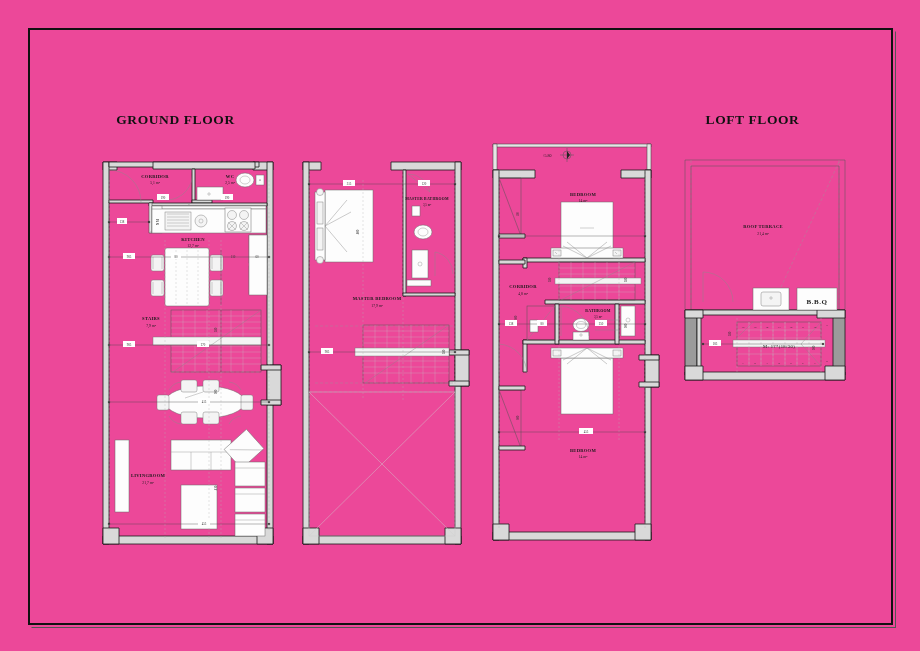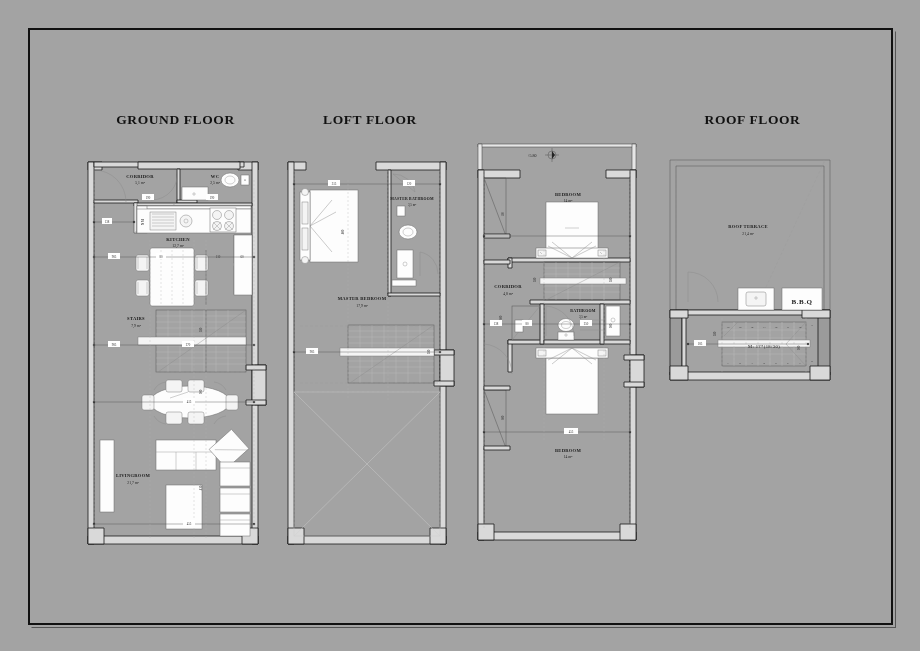--- a/index.html
+++ b/index.html
@@ -1,22 +1,22 @@
 <!DOCTYPE html>
 <html><head>
 <meta charset="utf-8">
 <style>
   html,body{margin:0;padding:0;background:#ffffff;}
   body{width:920px;height:651px;font-family:"Liberation Serif",serif;overflow:hidden;}
-  #sheet{position:absolute;left:0;top:0;width:920px;height:651px;background:#a3a3a3;}
+  #sheet{position:absolute;left:0;top:0;width:920px;height:651px;background:#ec4899;}
   #border-outer{position:absolute;left:28px;top:28px;width:865px;height:597px;border:2px solid #111;box-sizing:border-box;}
   #border-shadow{position:absolute;left:31px;top:31px;width:865px;height:597px;border-right:1.5px solid #555;border-bottom:1.5px solid #555;border-top:1.5px solid transparent;border-left:1.5px solid transparent;box-sizing:border-box;}
   .plan{position:absolute;}
   .plan-title{position:absolute;width:100%;text-align:center;top:0;font-size:13.5px;font-weight:bold;letter-spacing:.6px;color:#111;font-family:"Liberation Serif",serif;white-space:nowrap;}
-  .canvas{position:absolute;top:28px;left:0;}
+  .canvas{position:absolute;top:28px;left:15px;}
   svg{display:block;overflow:visible;}
   .wall{fill:#d9d9d9;stroke:#1a1a1a;stroke-width:.8;}
   .wall-dark{fill:#9b9b9b;stroke:#1a1a1a;stroke-width:.8;}
   .wall-light{fill:#e6e6e6;stroke:#444;stroke-width:.55;}
   .thin{fill:none;stroke:#555;stroke-width:.5;}
   .thinner{fill:none;stroke:#888;stroke-width:.4;}
   .furn{fill:#fdfdfd;stroke:#6a6a6a;stroke-width:.5;}
   .furn2{fill:#f4f4f4;stroke:#777;stroke-width:.45;}
   .swing{fill:none;stroke:#8a8a8a;stroke-width:.45;}
   .dimline{stroke:#4a4a4a;stroke-width:.4;fill:none;}
@@ -235,21 +235,20 @@
           <text class="rarea" x="58" y="187">7,9 m²</text>
           <text class="rname" x="55" y="337">LIVINGROOM</text>
           <text class="rarea" x="55" y="344">21,7 m²</text>
           <text class="dimtxtv" x="66" y="82" transform="rotate(-90 66 82)">N M</text>
         </g>
       </svg>
     </div>
   </div>
 
   <div class="plan" style="left:280px;top:112px;width:180px;height:430px;">
-    <div class="plan-title">LOFT FLOOR</div>
     <div class="canvas">
       <svg width="180" height="400" viewBox="0 0 180 400">
         <g>
           <path class="wall" d="M8,22 h18 v8 h-18 z"></path>
           <path class="wall" d="M8,22 h6 v382 h-6 z"></path>
           <path class="wall" d="M8,396 h158 v8 h-158 z"></path>
           <path class="wall" d="M96,22 h70 v8 h-70 z"></path>
           <path class="wall" d="M160,22 h6 v382 h-6 z"></path>
           <path class="wall" d="M8,388 h16 v16 h-16 z"></path>
           <path class="wall" d="M150,388 h16 v16 h-16 z"></path>
@@ -478,21 +477,21 @@
           <text class="rname" x="113" y="172" style="font-size:3.9px">BATHROOM</text>
           <text class="rarea" x="113" y="178" style="font-size:3.2px">3,5 m²</text>
           <text class="rname" x="98" y="312">BEDROOM</text>
           <text class="rarea" x="98" y="318">14 m²</text>
         </g>
       </svg>
     </div>
   </div>
 
   <div class="plan" style="left:660px;top:112px;width:185px;height:300px;">
-    <div class="plan-title">ROOF FLOOR</div>
+    <div class="plan-title">LOFT FLOOR</div>
     <div class="canvas">
       <svg width="185" height="270" viewBox="0 0 185 270">
         <g>
           <path class="thin" d="M10,20 h160 v150 h-160 z" fill="#ffffff"></path>
           <path class="dash" d="M16,20 v150 M164,20 v150"></path>
           <path class="thin" d="M16,26 h148 v144 h-148 z" fill="none"></path>
 
           <path class="wall" d="M10,170 h160 v5 h-160 z"></path>
           <path class="wall-dark" d="M10,175 h12 v60 h-12 z"></path>
           <path class="wall-dark" d="M158,175 h12 v60 h-12 z"></path>

